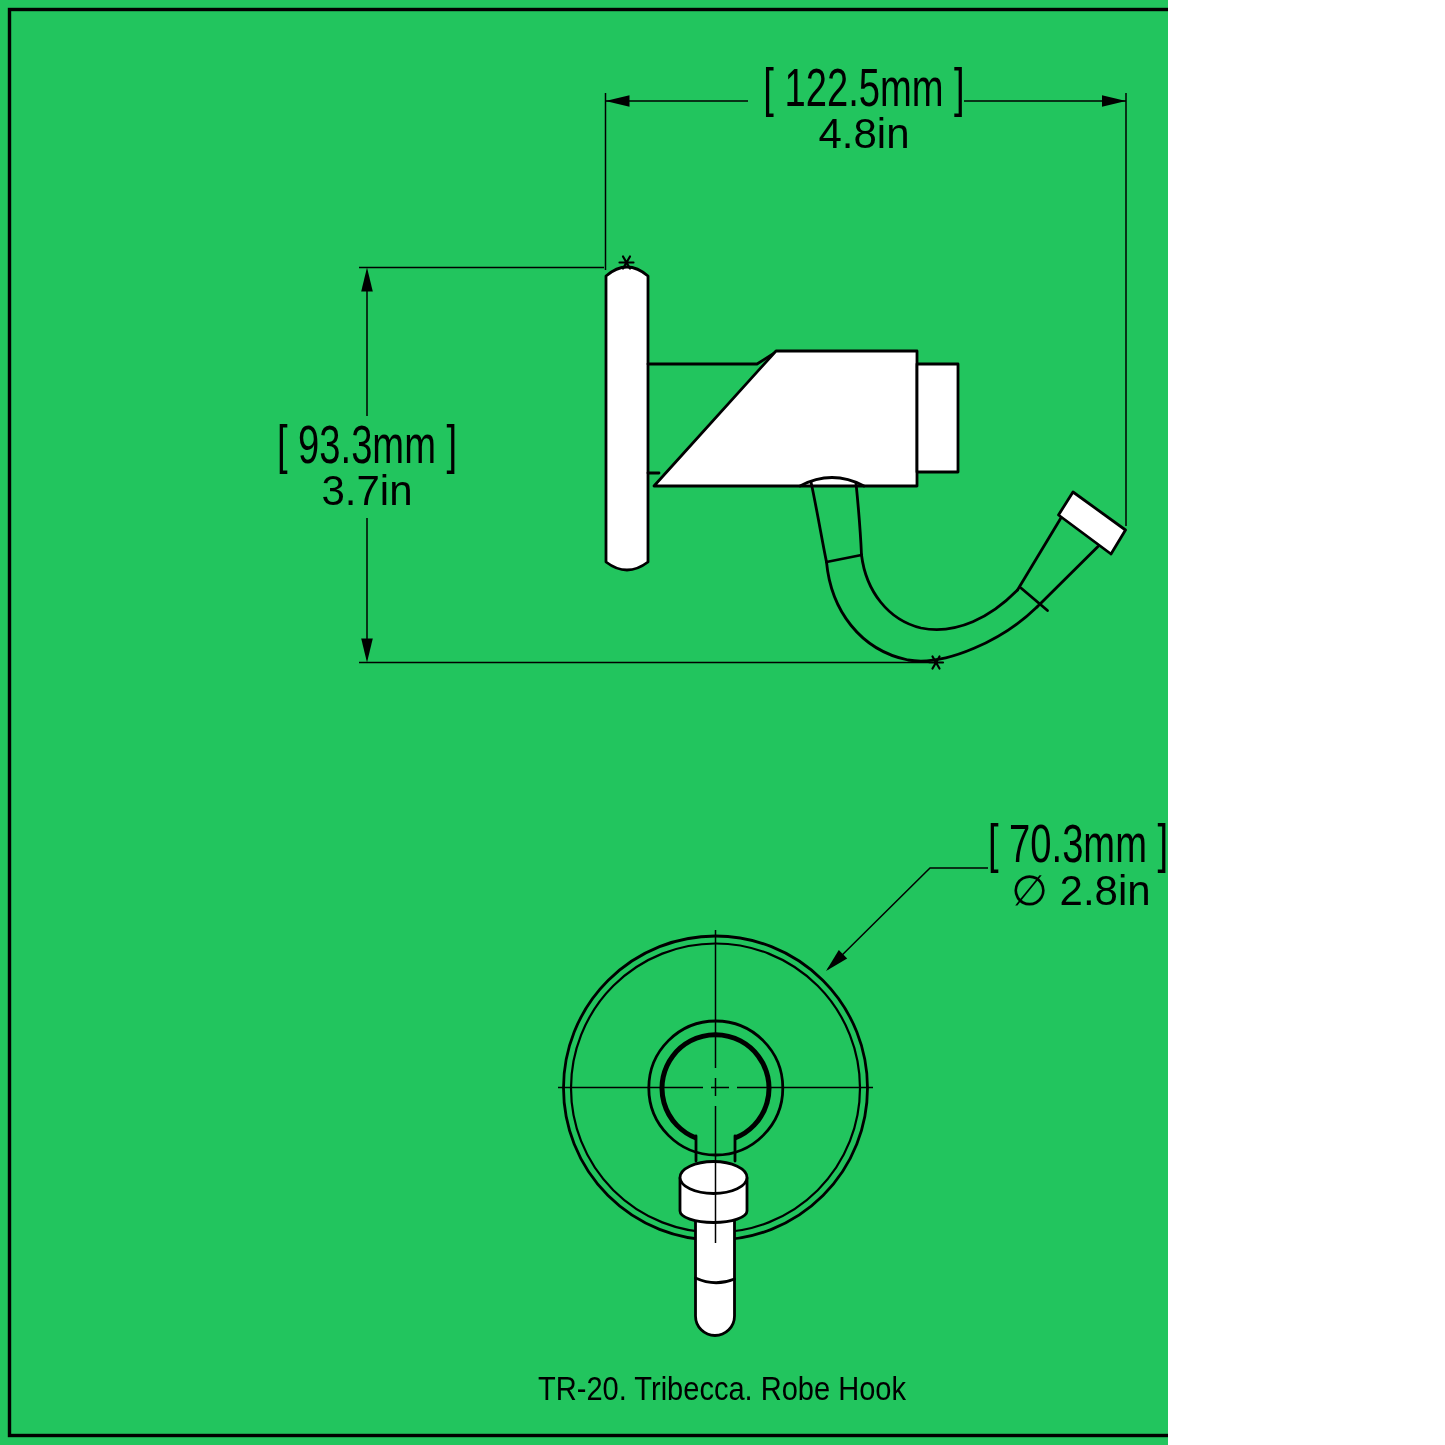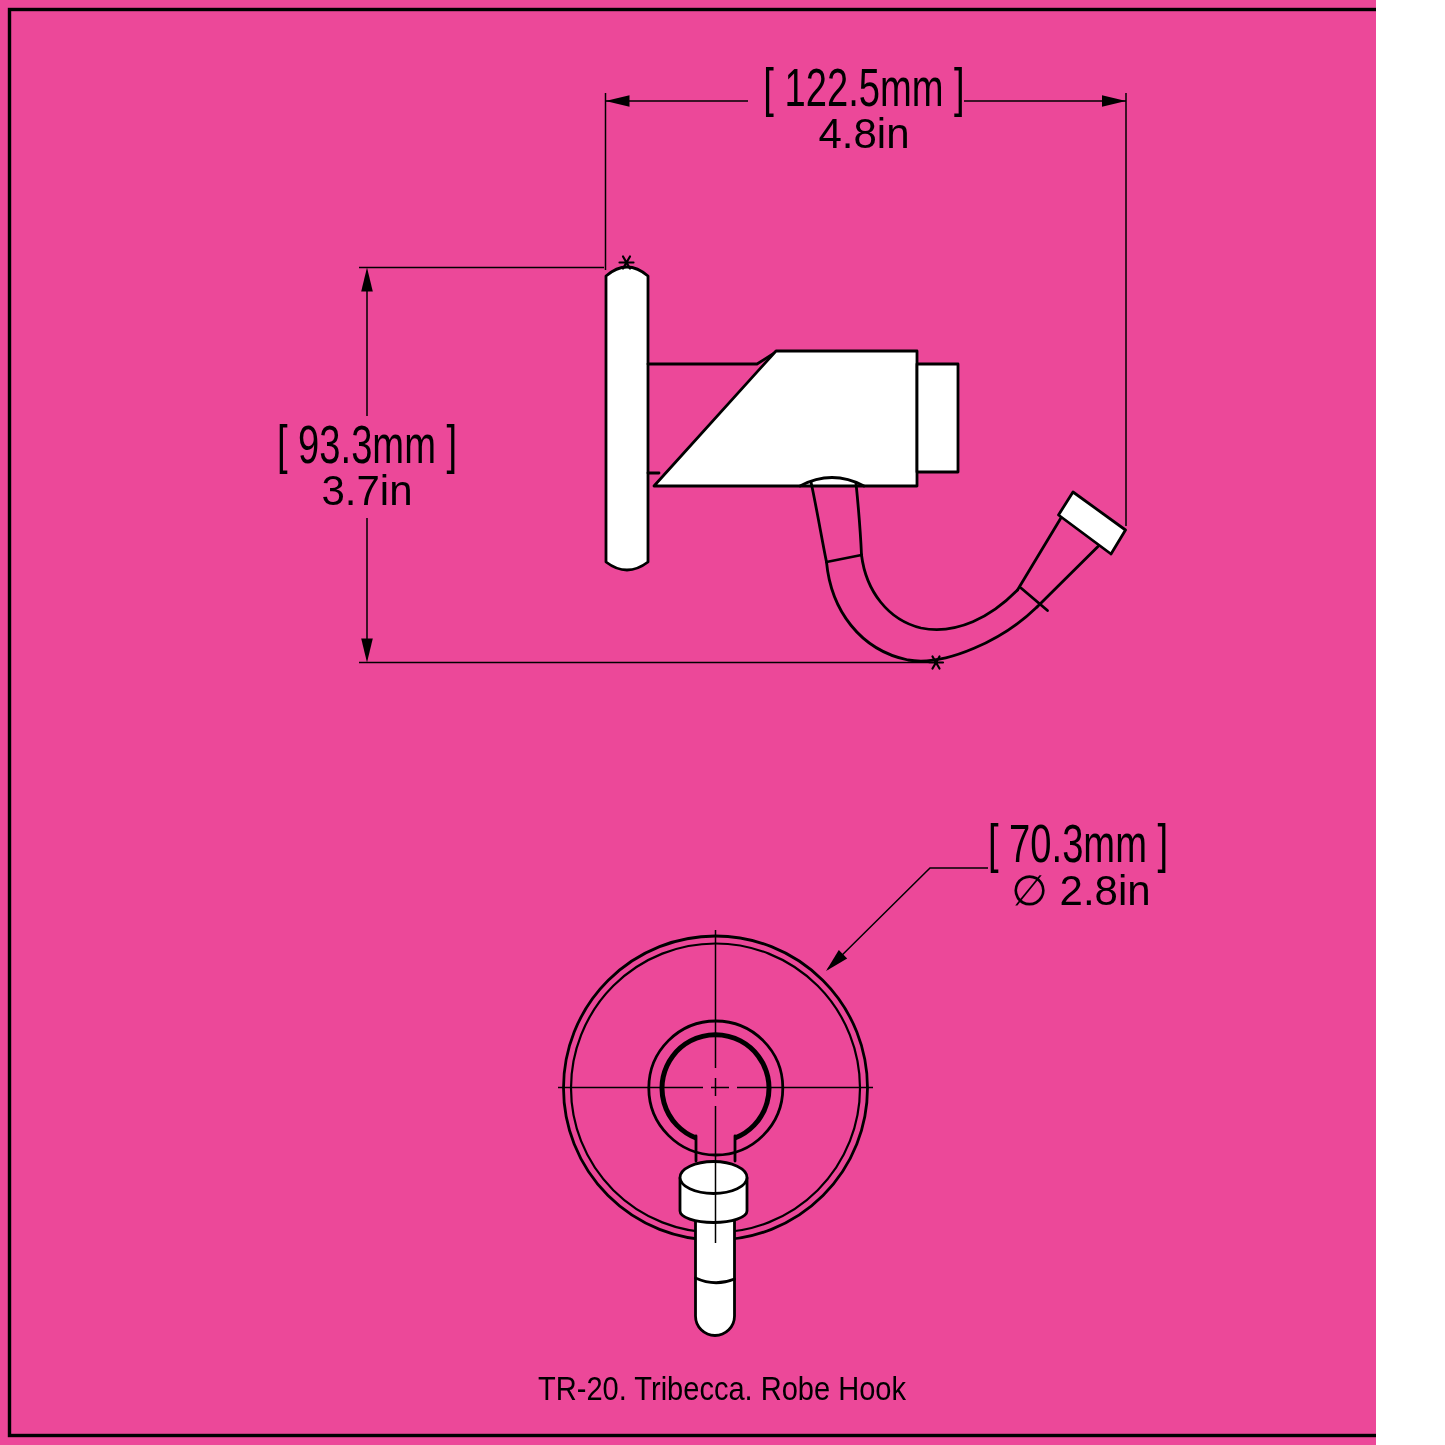--- a/index.html
+++ b/index.html
@@ -1,16 +1,16 @@
 <!DOCTYPE html>
 <html><head>
 <meta charset="utf-8">
 <style>
   html,body{margin:0;padding:0;background:#ffffff;}
-  .frame{position:relative;width:1376px;height:1445px;background:#ec4899;overflow:hidden;}
+  .frame{position:relative;width:1168px;height:1445px;background:#22c55e;overflow:hidden;}
   svg{display:block;}
   text{font-family:"Liberation Sans","DejaVu Sans",sans-serif;fill:#000000;}
   .dim-mm{font-size:53px;}
   .dim-in{font-size:42px;}
   .caption{font-size:33px;}
   .model{stroke:#000000;stroke-width:2.8;fill:none;stroke-linecap:round;stroke-linejoin:round;}
   .model-fill{stroke:#000000;stroke-width:2.8;fill:#ffffff;stroke-linejoin:round;}
   .thin{stroke:#000000;stroke-width:1.5;fill:none;}
   .bold-ring{stroke:#000000;stroke-width:5;fill:none;}
   .ring2{stroke:#000000;stroke-width:2.2;fill:none;}

